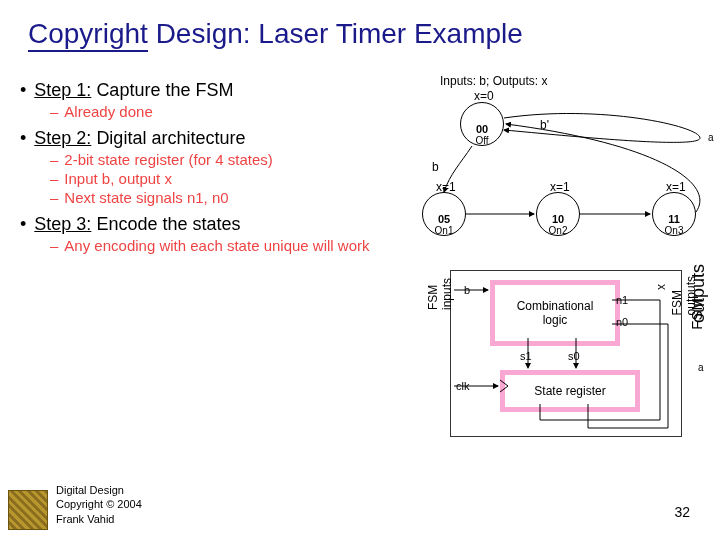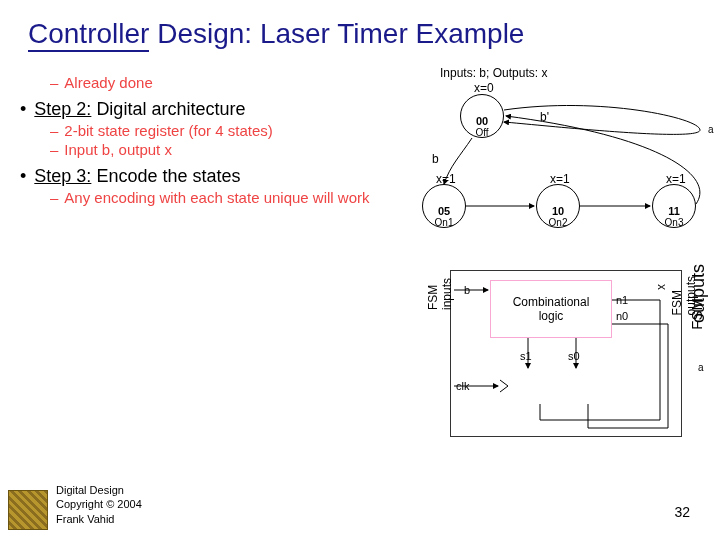--- a/index.html
+++ b/index.html
@@ -39,21 +39,21 @@
   .bullet-l2 {
     font-size: 15px;
     color: #ef4444;
     margin: 2px 0 2px 30px;
   }
   .dot { margin-right: 8px; }
   .dash { margin-right: 6px; }
   .diagram-top {
     position: absolute;
     left: 400px;
-    top: 66px;
+    top: 74px;
     width: 320px;
     height: 160px;
   }
   .dt-label { position: absolute; font-size: 12px; color: #000; }
   .state {
     position: absolute;
     width: 42px; height: 42px;
     border: 1.5px solid #000;
     border-radius: 50%;
     text-align: center;
@@ -69,21 +69,21 @@
     height: 190px;
   }
   .arch-outer {
     position: absolute;
     left: 30px; top: 0;
     width: 230px; height: 165px;
     border: 1px solid #333;
   }
   .arch-box {
     position: absolute;
-    border: 1px solid #f9a8d4;
+    border: 5px solid #f9a8d4;
     text-align: center;
     font-size: 12px;
     display: flex;
     align-items: center;
     justify-content: center;
     background: #fff;
   }
   .vlabel {
     position: absolute;
     font-size: 12px;
@@ -119,33 +119,38 @@
     width: 38px; height: 38px;
     background: repeating-linear-gradient(45deg,#b8962e,#b8962e 3px,#8a6d1e 3px,#8a6d1e 6px);
     border: 1px solid #6b5410;
   }
   svg.arrows { position:absolute; left:0; top:0; pointer-events:none; }
 </style>
 </head>
 <body>
 
 <div class="title">
-  <span class="underline">Controller</span>
+  <span class="underline">Copyright</span>
   <span>Design: Laser Timer Example</span>
 </div>
 
 <div class="content">
+  <div class="bullet-l1">
+    <span class="dot">•</span><span class="step">Step 1:</span>
+    <span>Capture the FSM</span>
+  </div>
   <div class="bullet-l2"><span class="dash">–</span><span>Already done</span></div>
 
   <div class="bullet-l1">
     <span class="dot">•</span><span class="step">Step 2:</span>
     <span>Digital architecture</span>
   </div>
   <div class="bullet-l2"><span class="dash">–</span><span>2-bit state register (for 4 states)</span></div>
   <div class="bullet-l2"><span class="dash">–</span><span>Input b, output x</span></div>
+  <div class="bullet-l2"><span class="dash">–</span><span>Next state signals n1, n0</span></div>
 
   <div class="bullet-l1">
     <span class="dot">•</span><span class="step">Step 3:</span>
     <span>Encode the states</span>
   </div>
   <div class="bullet-l2"><span class="dash">–</span><span>Any encoding with each state unique will work</span></div>
 </div>
 
 <div class="diagram-top">
   <div class="dt-label" style="left:40px;top:0;">Inputs: b; Outputs: x</div>
@@ -194,30 +199,31 @@
 </div>
 
 <div class="arch">
   <div class="arch-outer"></div>
   <div class="vlabel" style="left:6px;top:8px;white-space:pre;">FSM
 inputs</div>
   <div class="small-txt" style="left:44px;top:14px;">b</div>
   <div class="arch-box" style="left:70px;top:10px;width:120px;height:56px;white-space:pre;">Combinational
 logic</div>
   <div class="small-txt" style="left:196px;top:24px;">n1</div>
-  <div class="small-txt" style="left:196px;top:40px;text-align:right;">n0</div>
+  <div class="small-txt" style="left:196px;top:46px;text-align:right;">n0</div>
   <div class="vlabel" style="left:234px;top:14px;">x</div>
   <div class="vlabel" style="left:250px;top:6px;white-space:pre;">FSM
 outputs</div>
   <div class="big-vlabel" style="left:268px;top:-6px;">outputs</div>
   <div class="big-vlabel" style="left:268px;top:28px;font-size:15px;">FSM</div>
 
   <div class="small-txt" style="left:100px;top:80px;">s1</div>
   <div class="small-txt" style="left:148px;top:80px;">s0</div>
   <div class="small-txt" style="left:36px;top:110px;">clk</div>
+  <div class="arch-box" style="left:80px;top:100px;width:130px;height:32px;">State register</div>
   <div class="small-txt" style="left:278px;top:92px;font-size:10px;">a</div>
 
   <svg class="arrows" width="290" height="190">
     <defs>
         <marker id="ah2" markerWidth="6" markerHeight="6" refX="5" refY="3" orient="auto">
           <path d="M0,0 L6,3 L0,6 z" fill="#000"></path>
         </marker>
       </defs>
     <line x1="34" y1="20" x2="68" y2="20" stroke="#000" marker-end="url(#ah2)"></line>
     <line x1="192" y1="30" x2="222" y2="30" stroke="#000"></line>

